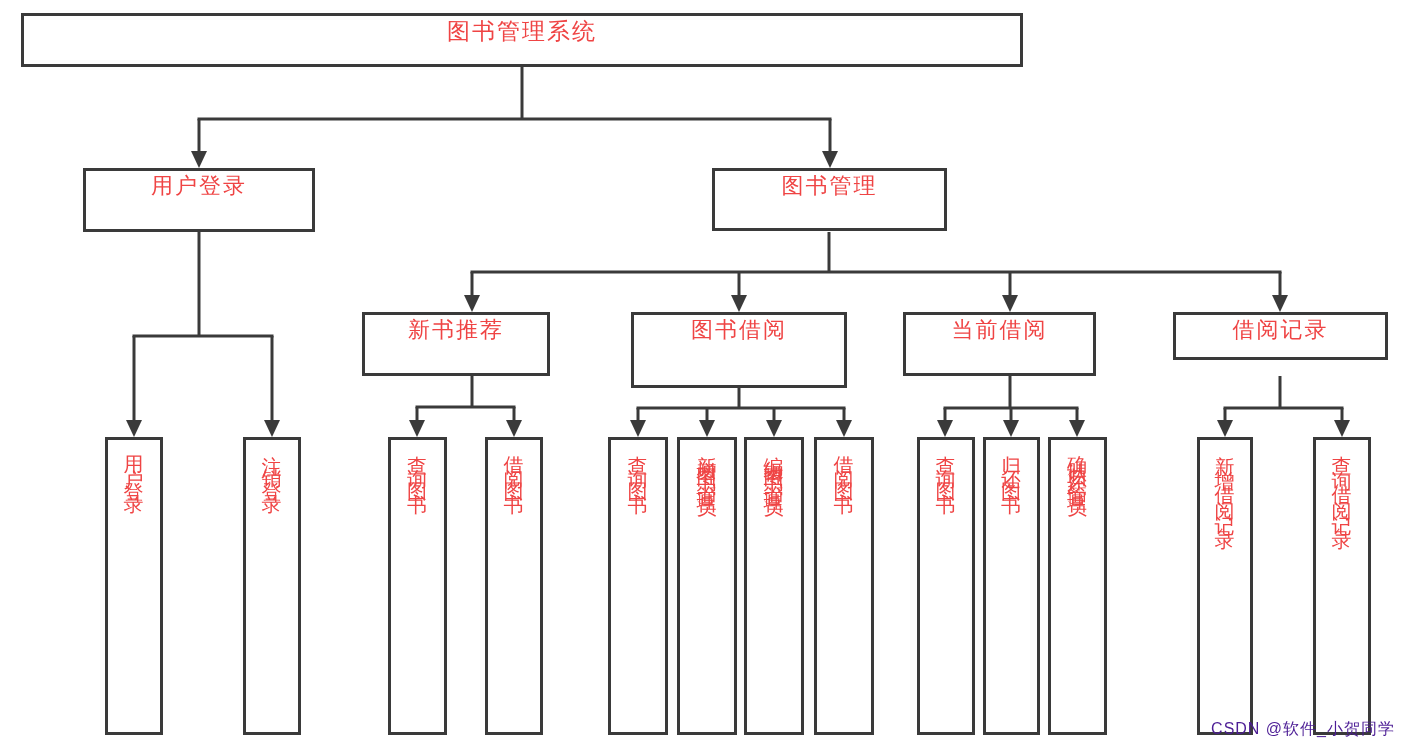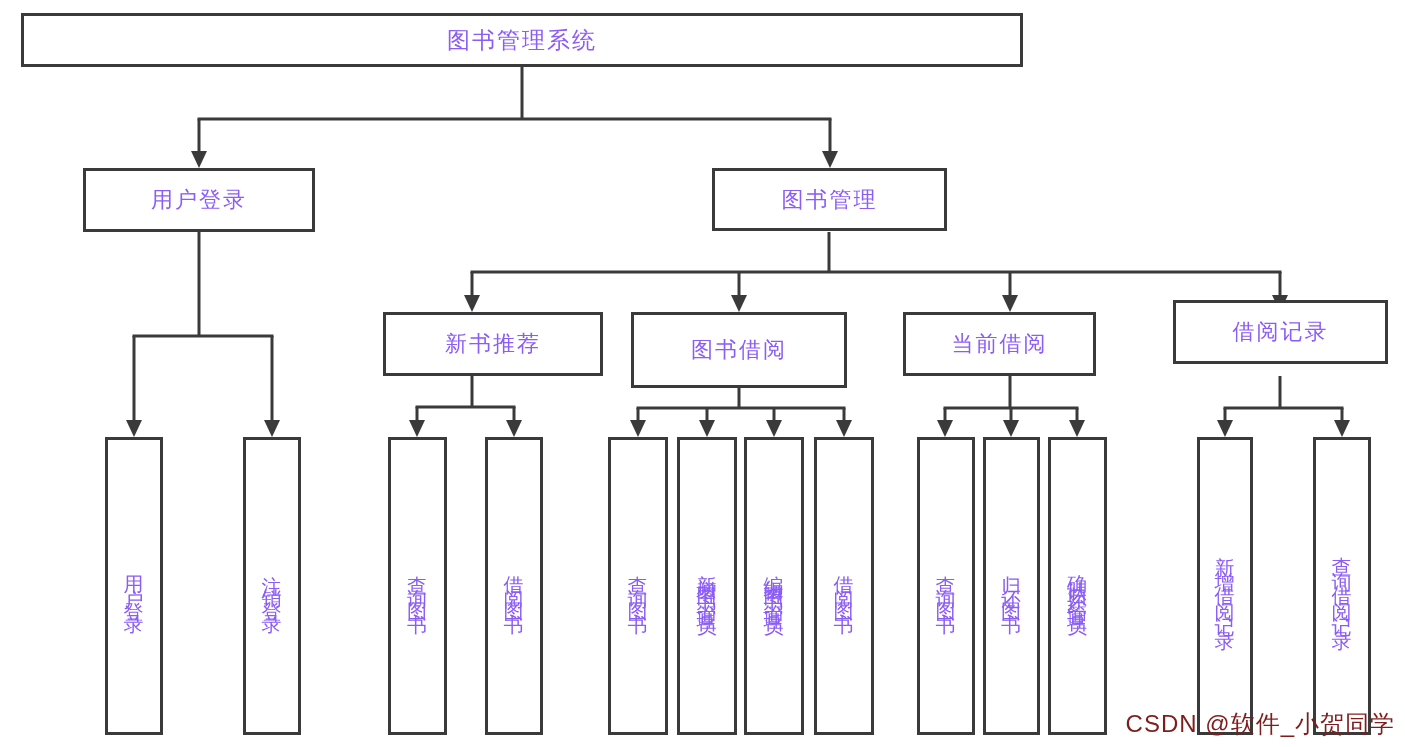--- a/index.html
+++ b/index.html
@@ -3,35 +3,35 @@
 <meta charset="utf-8">
 <style>
   html,body{margin:0;padding:0;background:#fff;}
   #stage{
     position:relative;width:1405px;height:747px;background:#fff;overflow:hidden;
     font-family:"Liberation Sans","DejaVu Sans",sans-serif;
   }
   #wires{position:absolute;left:0;top:0;width:1405px;height:747px;}
   .node{
     position:absolute;box-sizing:border-box;background:#fff;
-    border:3px solid #3a3a3a;display:flex;align-items:center;justify-content:center;
-    color:#8b5cf6;
+    border:3px solid #3a3a3a;display:flex;justify-content:center;
+    color:#ef4444;
   }
   .node.h span{font-size:22px;letter-spacing:2px;white-space:nowrap;}
   .node.root span{font-size:23px;letter-spacing:2px;}
   .node.v span{
     writing-mode:vertical-rl;text-orientation:mixed;
     font-size:20px;line-height:1;white-space:nowrap;
   }
   .node.vs span{letter-spacing:13px;}
   .node.vm span{letter-spacing:15px;}
   .node.vl span{letter-spacing:6px;}
   #watermark{
-    position:absolute;right:10px;bottom:7px;font-size:24px;letter-spacing:1px;
-    color:#7f1d1d;z-index:5;white-space:nowrap;margin-top:25px;
+    position:absolute;right:10px;bottom:7px;font-size:16px;letter-spacing:1px;
+    color:#4c1d95;z-index:5;white-space:nowrap;margin-top:25px;
   }
 </style>
 </head>
 <body>
 
 <div id="stage">
 
   <svg id="wires" viewBox="0 0 1405 747" xmlns="http://www.w3.org/2000/svg">
       <line x1="522" y1="67" x2="522" y2="119" stroke="#3a3a3a" stroke-width="3"></line>
       <line x1="197.5" y1="119" x2="831.5" y2="119" stroke="#3a3a3a" stroke-width="3"></line>
@@ -91,30 +91,30 @@
     <span>图书管理系统</span>
   </div>
 
   <div class="node h" style="left:83px;top:168px;width:232px;height:64px">
     <span>用户登录</span>
   </div>
   <div class="node h" style="left:712px;top:168px;width:235px;height:63px">
     <span>图书管理</span>
   </div>
 
-  <div class="node h" style="left:383px;top:312px;width:220px;height:64px">
+  <div class="node h" style="left:362px;top:312px;width:188px;height:64px">
     <span>新书推荐</span>
   </div>
   <div class="node h" style="left:631px;top:312px;width:216px;height:76px">
     <span>图书借阅</span>
   </div>
   <div class="node h" style="left:903px;top:312px;width:193px;height:64px">
     <span>当前借阅</span>
   </div>
-  <div class="node h" style="left:1173px;top:300px;width:215px;height:64px">
+  <div class="node h" style="left:1173px;top:312px;width:215px;height:48px">
     <span>借阅记录</span>
   </div>
 
   <div class="node v vs" style="left:105px;top:437px;width:58px;height:298px">
     <span>用户登录</span>
   </div>
   <div class="node v vs" style="left:243px;top:437px;width:58px;height:298px">
     <span>注销登录</span>
   </div>
 

